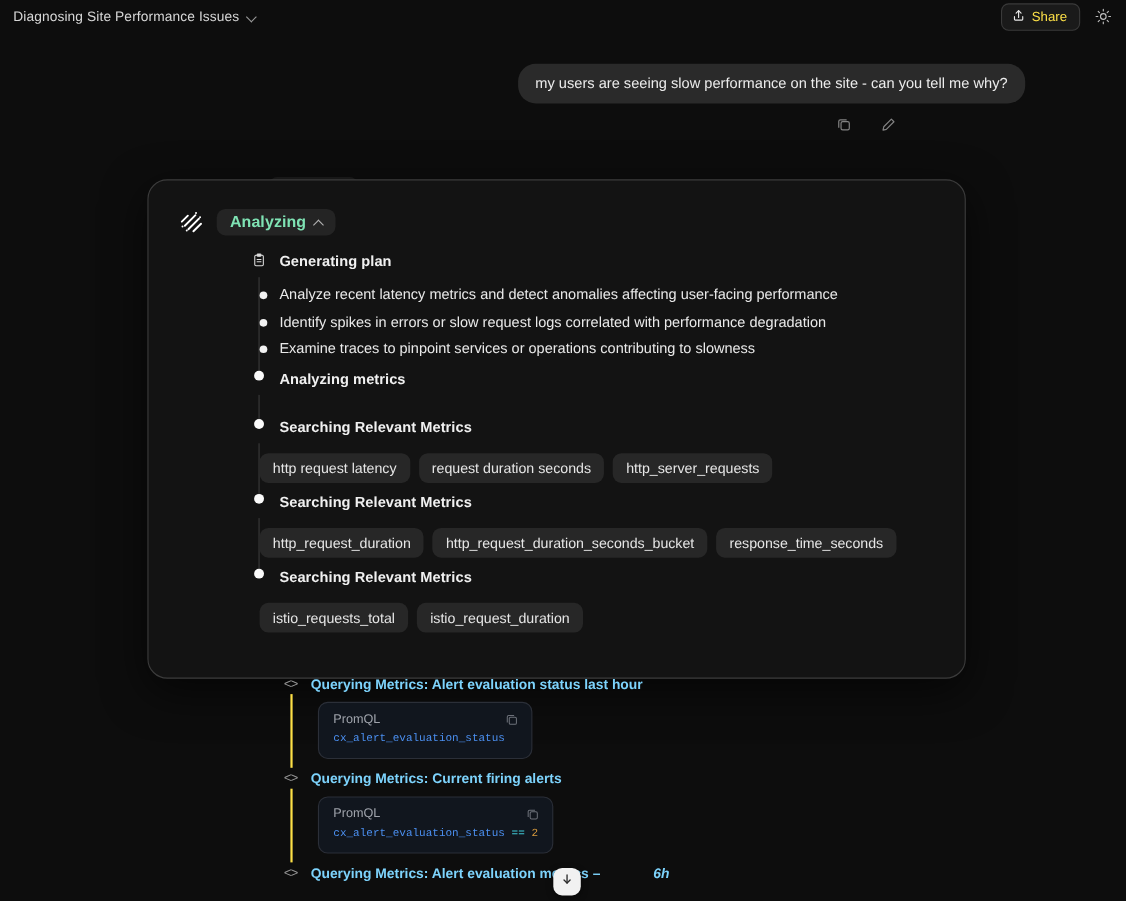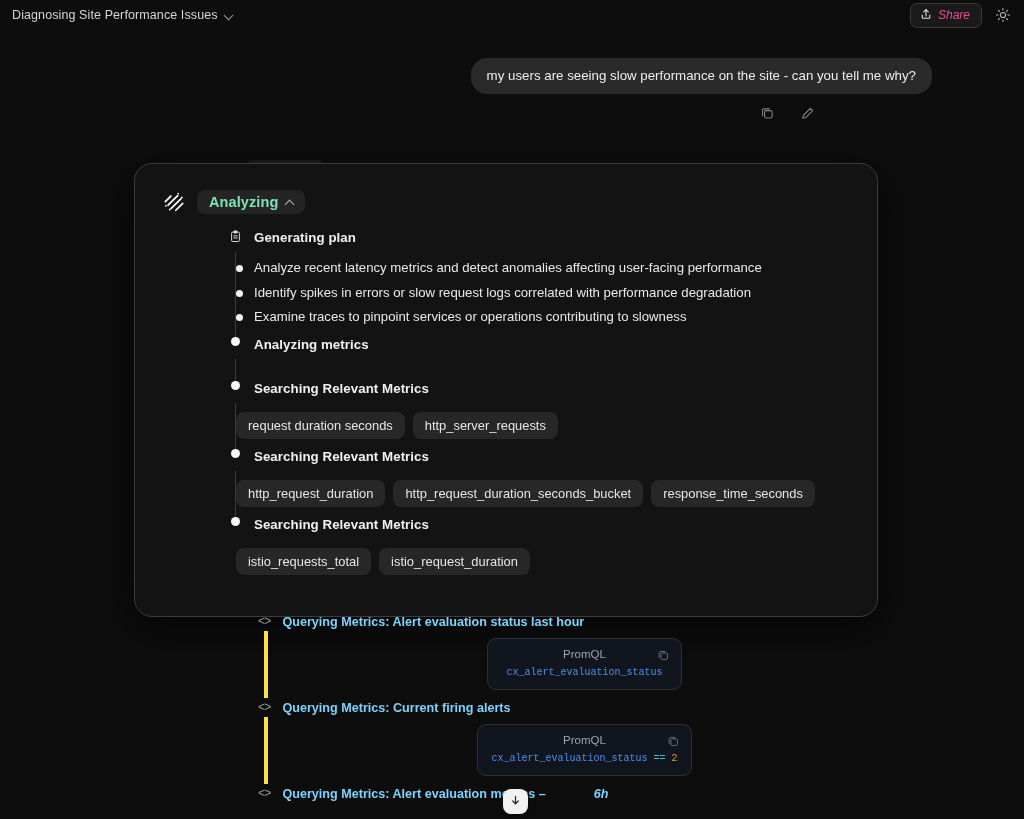--- a/index.html
+++ b/index.html
@@ -27,21 +27,21 @@
     content: ""; position: absolute; left: 0; top: 1px;
     width: 6px; height: 6px;
     border-right: 1.3px solid #9a9a9a; border-bottom: 1.3px solid #9a9a9a;
     transform: rotate(45deg);
   }
   .topbar-right { display: flex; align-items: center; gap: 12px; }
   .share-btn {
     display: flex; align-items: center; gap: 6px;
     border: 1px solid #3a3a3a; border-radius: 7px;
     padding: 4px 11px 4px 9px; background: #1a1a1a;
-    font-size: 12px; color: #ec4899; cursor: pointer; font-style: italic;
+    font-size: 12px; color: #fde047; cursor: pointer;
   }
   .sun-btn { width: 18px; height: 18px; cursor: pointer; display: flex; align-items: center; justify-content: center;}
 
   
   .user-row { position: absolute; top: 58px; left: 0; width: 1024px; display: flex; justify-content: flex-end; padding-right: 92px; }
   .user-bubble {
     background: #2a2a2a; border-radius: 16px;
     padding: 9px 16px; font-size: 13.3px; color: #ececec;
     max-width: 560px; line-height: 1.35;
   }
@@ -103,21 +103,21 @@
   .chip {
     background: #272727; border-radius: 8px; padding: 6px 12px;
     font-size: 12.9px; color: #e6e6e6; white-space: nowrap;
   }
 
   
   .qlist { position: absolute; left: 258px; top: 612px; width: 620px; }
   .qrow { display: flex; align-items: center; gap: 12px; height: 19px; }
   .code-glyph { font-size: 12px; color: #9a9a9a; font-family: "Liberation Mono", monospace; letter-spacing: -1px; }
   .qlabel { font-size: 12.6px; color: #7dd3fc; font-weight: bold; }
-  .qbody { padding-left: 23px; border-left: 4px solid #fde047; margin-left: 6px; padding-top: 7px; padding-bottom: 8px; text-align: center; }
+  .qbody { padding-left: 23px; border-left: 2px solid #fde047; margin-left: 6px; padding-top: 7px; padding-bottom: 8px; }
   .promql-card {
     background: #11161e; border: 1px solid #2b2f38; border-radius: 9px;
     padding: 9px 13px 11px 13px; position: relative;
     display: inline-block; min-width: 195px;
   }
   .promql-lang { font-size: 11.5px; color: #9fa3ab; margin-bottom: 7px; }
   .promql-code {
     font-family: "Liberation Mono", monospace; font-size: 10px;
     color: #4b8ff0; white-space: nowrap;
   }
@@ -264,20 +264,21 @@
 
         <div class="step">
           <div class="step-head">
             <span class="step-marker-clip">
                 <span class="step-dot"></span>
               </span>
             <span class="step-title">Searching Relevant Metrics</span>
           </div>
           <div class="step-body">
             <div class="chips">
+              <span class="chip">http request latency</span>
               <span class="chip">request duration seconds</span>
               <span class="chip">http_server_requests</span>
             </div>
           </div>
         </div>
 
         <div class="step">
           <div class="step-head">
             <span class="step-marker-clip">
                 <span class="step-dot"></span>

